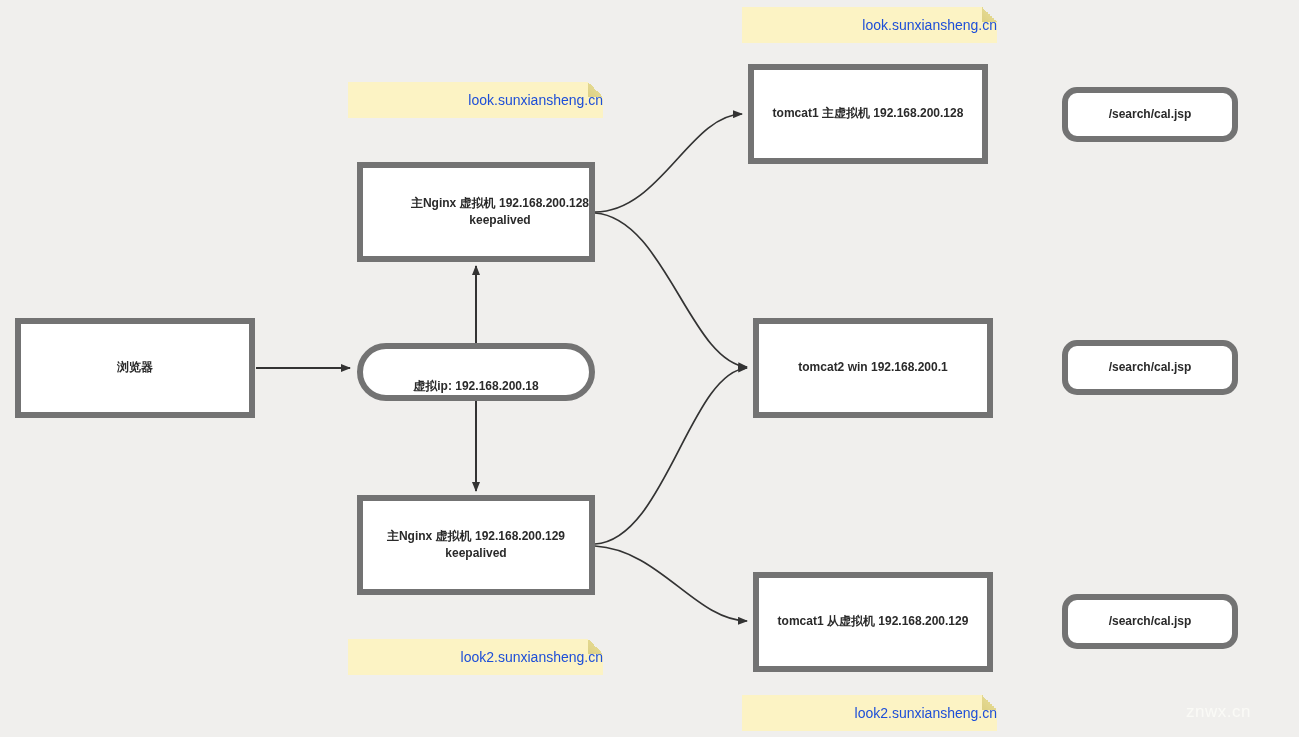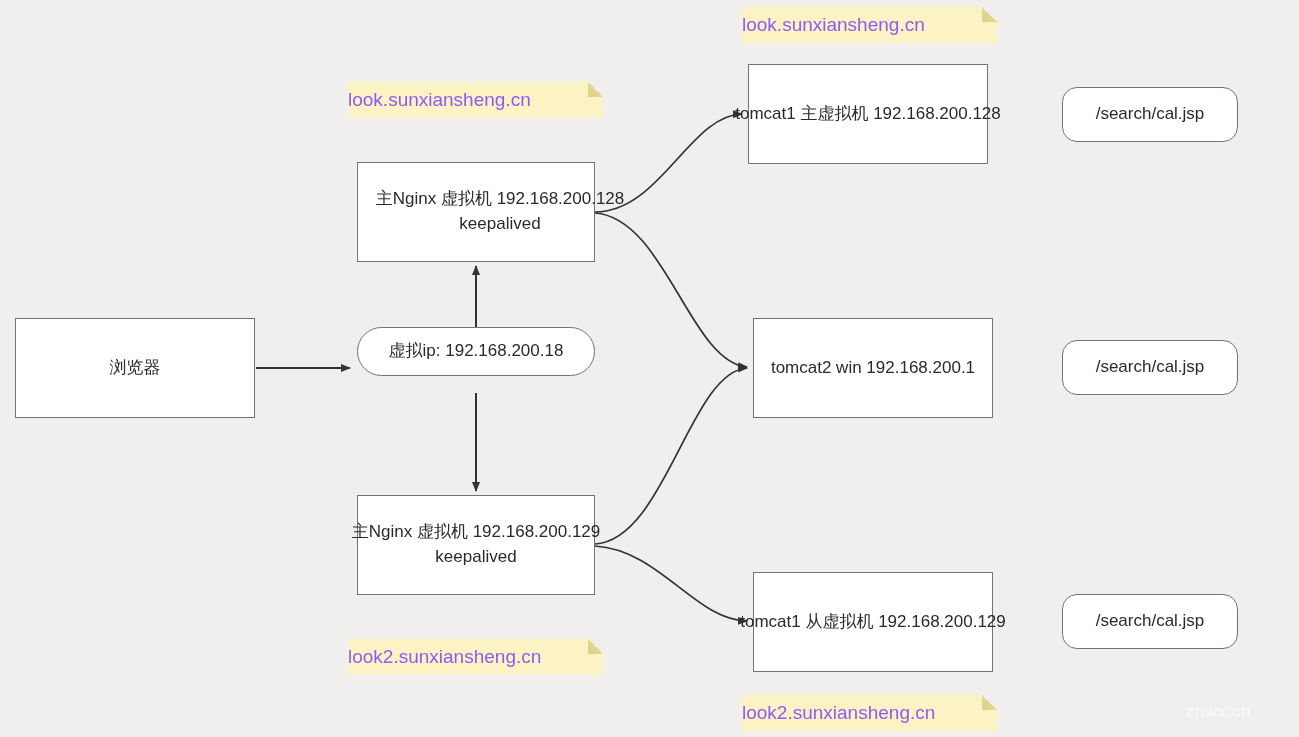--- a/index.html
+++ b/index.html
@@ -21,49 +21,50 @@
     left: 0; top: 0;
     width: 1299px;
     height: 737px;
     pointer-events: none;
   }
   
   .node {
     position: absolute;
     box-sizing: border-box;
     background: #ffffff;
-    border: 1px solid #737373;
+    border: 6px solid #737373;
     display: flex;
     flex-direction: column;
     align-items: center;
     justify-content: center;
     color: #2a2a2a;
-    font-size: 17px;
+    font-size: 12px;
     line-height: 1.45;
     text-align: center;
     white-space: nowrap;
+    font-weight: bold;
   }
   .node .line2 {
   }
   .node.pill {
     border-radius: 999px;
   }
   .node.round {
     border-radius: 15px;
   }
   
   .note {
     position: absolute;
     box-sizing: border-box;
     background: #fcf3c4;
     display: flex;
     align-items: center;
-    justify-content: flex-start;
-    color: #8b5cf6;
-    font-size: 19px;
+    justify-content: flex-end;
+    color: #1d4ed8;
+    font-size: 14px;
     white-space: nowrap;
     text-align: center;
   }
   .note .fold {
     position: absolute;
     top: 0;
     right: 0;
     width: 15px;
     height: 15px;
     background: linear-gradient(225deg, #f0efed 0%, #f0efed 50%, #e3d88f 50%, #ddd084 100%);
@@ -127,21 +128,21 @@
 
   <div class="note" style="left:742px; top:695px; width:255px; height:36px;">
     <span class="note-label">look2.sunxiansheng.cn</span>
     <span class="fold"></span>
   </div>
 
   <div class="node" style="left:15px; top:318px; width:240px; height:100px;">
     <span>浏览器</span>
   </div>
 
-  <div class="node pill" style="left:357px; top:327px; width:238px; height:49px;">
+  <div class="node pill" style="left:357px; top:343px; width:238px; height:58px;justify-content:flex-end;">
     <span>虚拟ip: 192.168.200.18</span>
   </div>
 
   <div class="node" style="left:357px; top:162px; width:238px; height:100px;padding-left:48px;">
     <span>主Nginx 虚拟机 192.168.200.128</span>
     <span class="line2">keepalived</span>
   </div>
 
   <div class="node" style="left:357px; top:495px; width:238px; height:100px;">
     <span>主Nginx 虚拟机 192.168.200.129</span>

